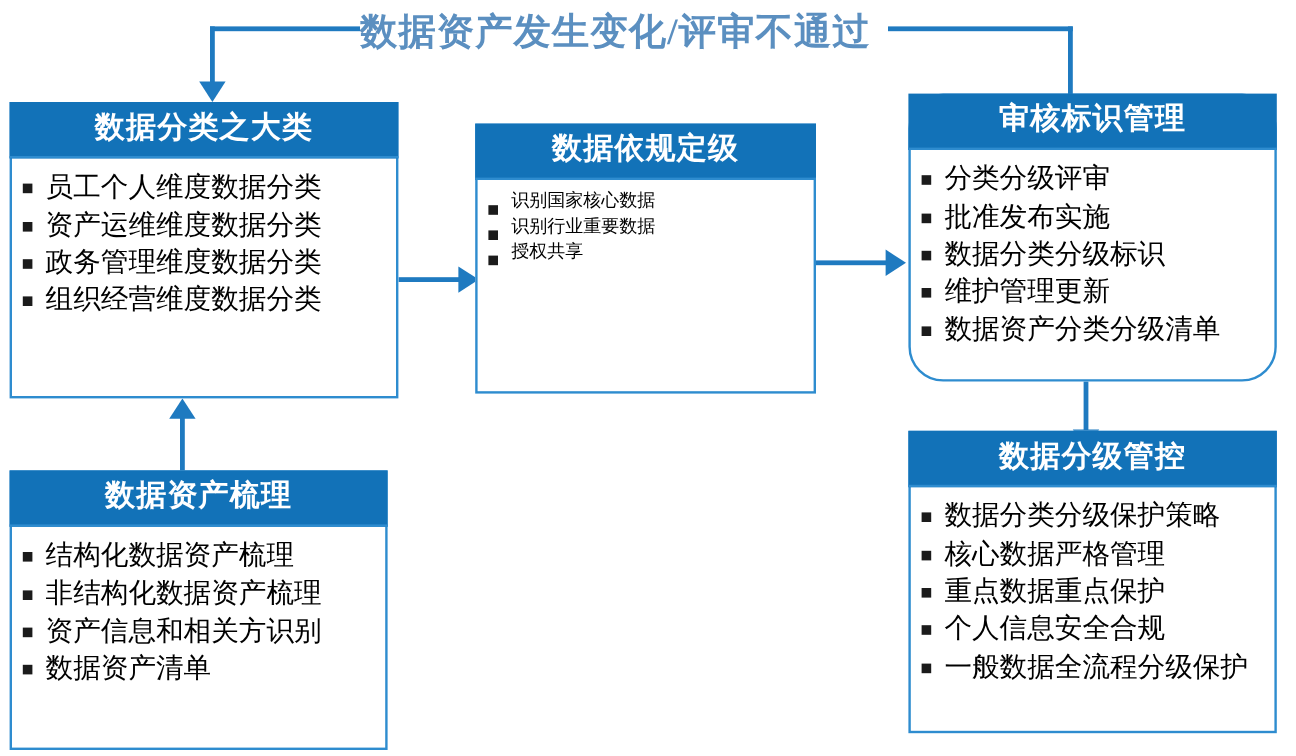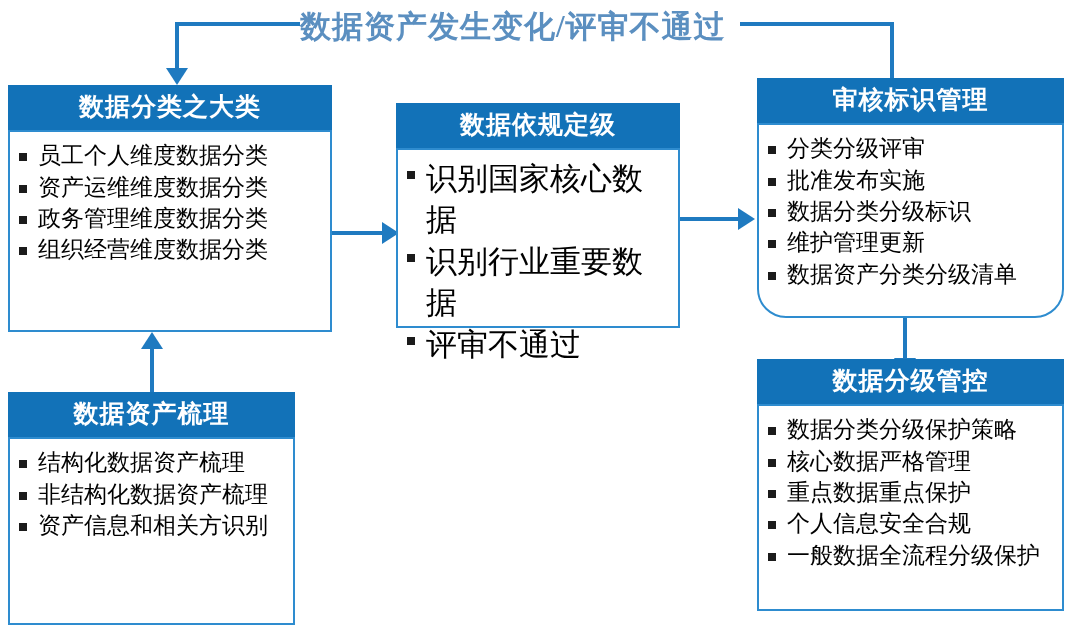--- a/index.html
+++ b/index.html
@@ -51,24 +51,24 @@
     position: absolute;
     left: 3px; top: 12px;
     width: 8px; height: 8px;
     background: #1b1b1b;
   }
 
   
   #box-classify   { left: 8px;   top: 85px;  width: 324px; height: 247px; }
   #box-grade      { left: 396px; top: 103px;  width: 284px; height: 225px; }
   #box-audit      { left: 757px; top: 78px;  width: 307px; height: 240px; border-radius: 29px; }
-  #box-inventory  { left: 8px;   top: 392px; width: 287px; height: 233px; }
+  #box-inventory  { left: 8px;   top: 392px; width: 315px; height: 233px; }
   #box-control    { left: 757px; top: 359px; width: 307px; height: 252px; }
 
-  #box-grade .node-body li { font-size: 31px; }
+  #box-grade .node-body li { font-size: 15px; }
 
   
   #feedback-label {
     position: absolute;
     left: 300px; top: 6px;
     font-size: 31px;
     font-weight: bold;
     color: #5b8fc0;
     letter-spacing: 1px;
     white-space: nowrap;
@@ -155,21 +155,21 @@
       </ul>
     </div>
   </div>
 
   <div class="node" id="box-grade">
     <div class="node-header">数据依规定级</div>
     <div class="node-body">
       <ul>
         <li>识别国家核心数据</li>
         <li>识别行业重要数据</li>
-        <li>评审不通过</li>
+        <li>授权共享</li>
       </ul>
     </div>
   </div>
 
   <div class="node" id="box-audit">
     <div class="node-header">审核标识管理</div>
     <div class="node-body">
       <ul>
         <li>分类分级评审</li>
         <li>批准发布实施</li>
@@ -180,20 +180,21 @@
     </div>
   </div>
 
   <div class="node" id="box-inventory">
     <div class="node-header">数据资产梳理</div>
     <div class="node-body">
       <ul>
         <li>结构化数据资产梳理</li>
         <li>非结构化数据资产梳理</li>
         <li>资产信息和相关方识别</li>
+        <li>数据资产清单</li>
       </ul>
     </div>
   </div>
 
   <div class="node" id="box-control">
     <div class="node-header">数据分级管控</div>
     <div class="node-body">
       <ul>
         <li>数据分类分级保护策略</li>
         <li>核心数据严格管理</li>

